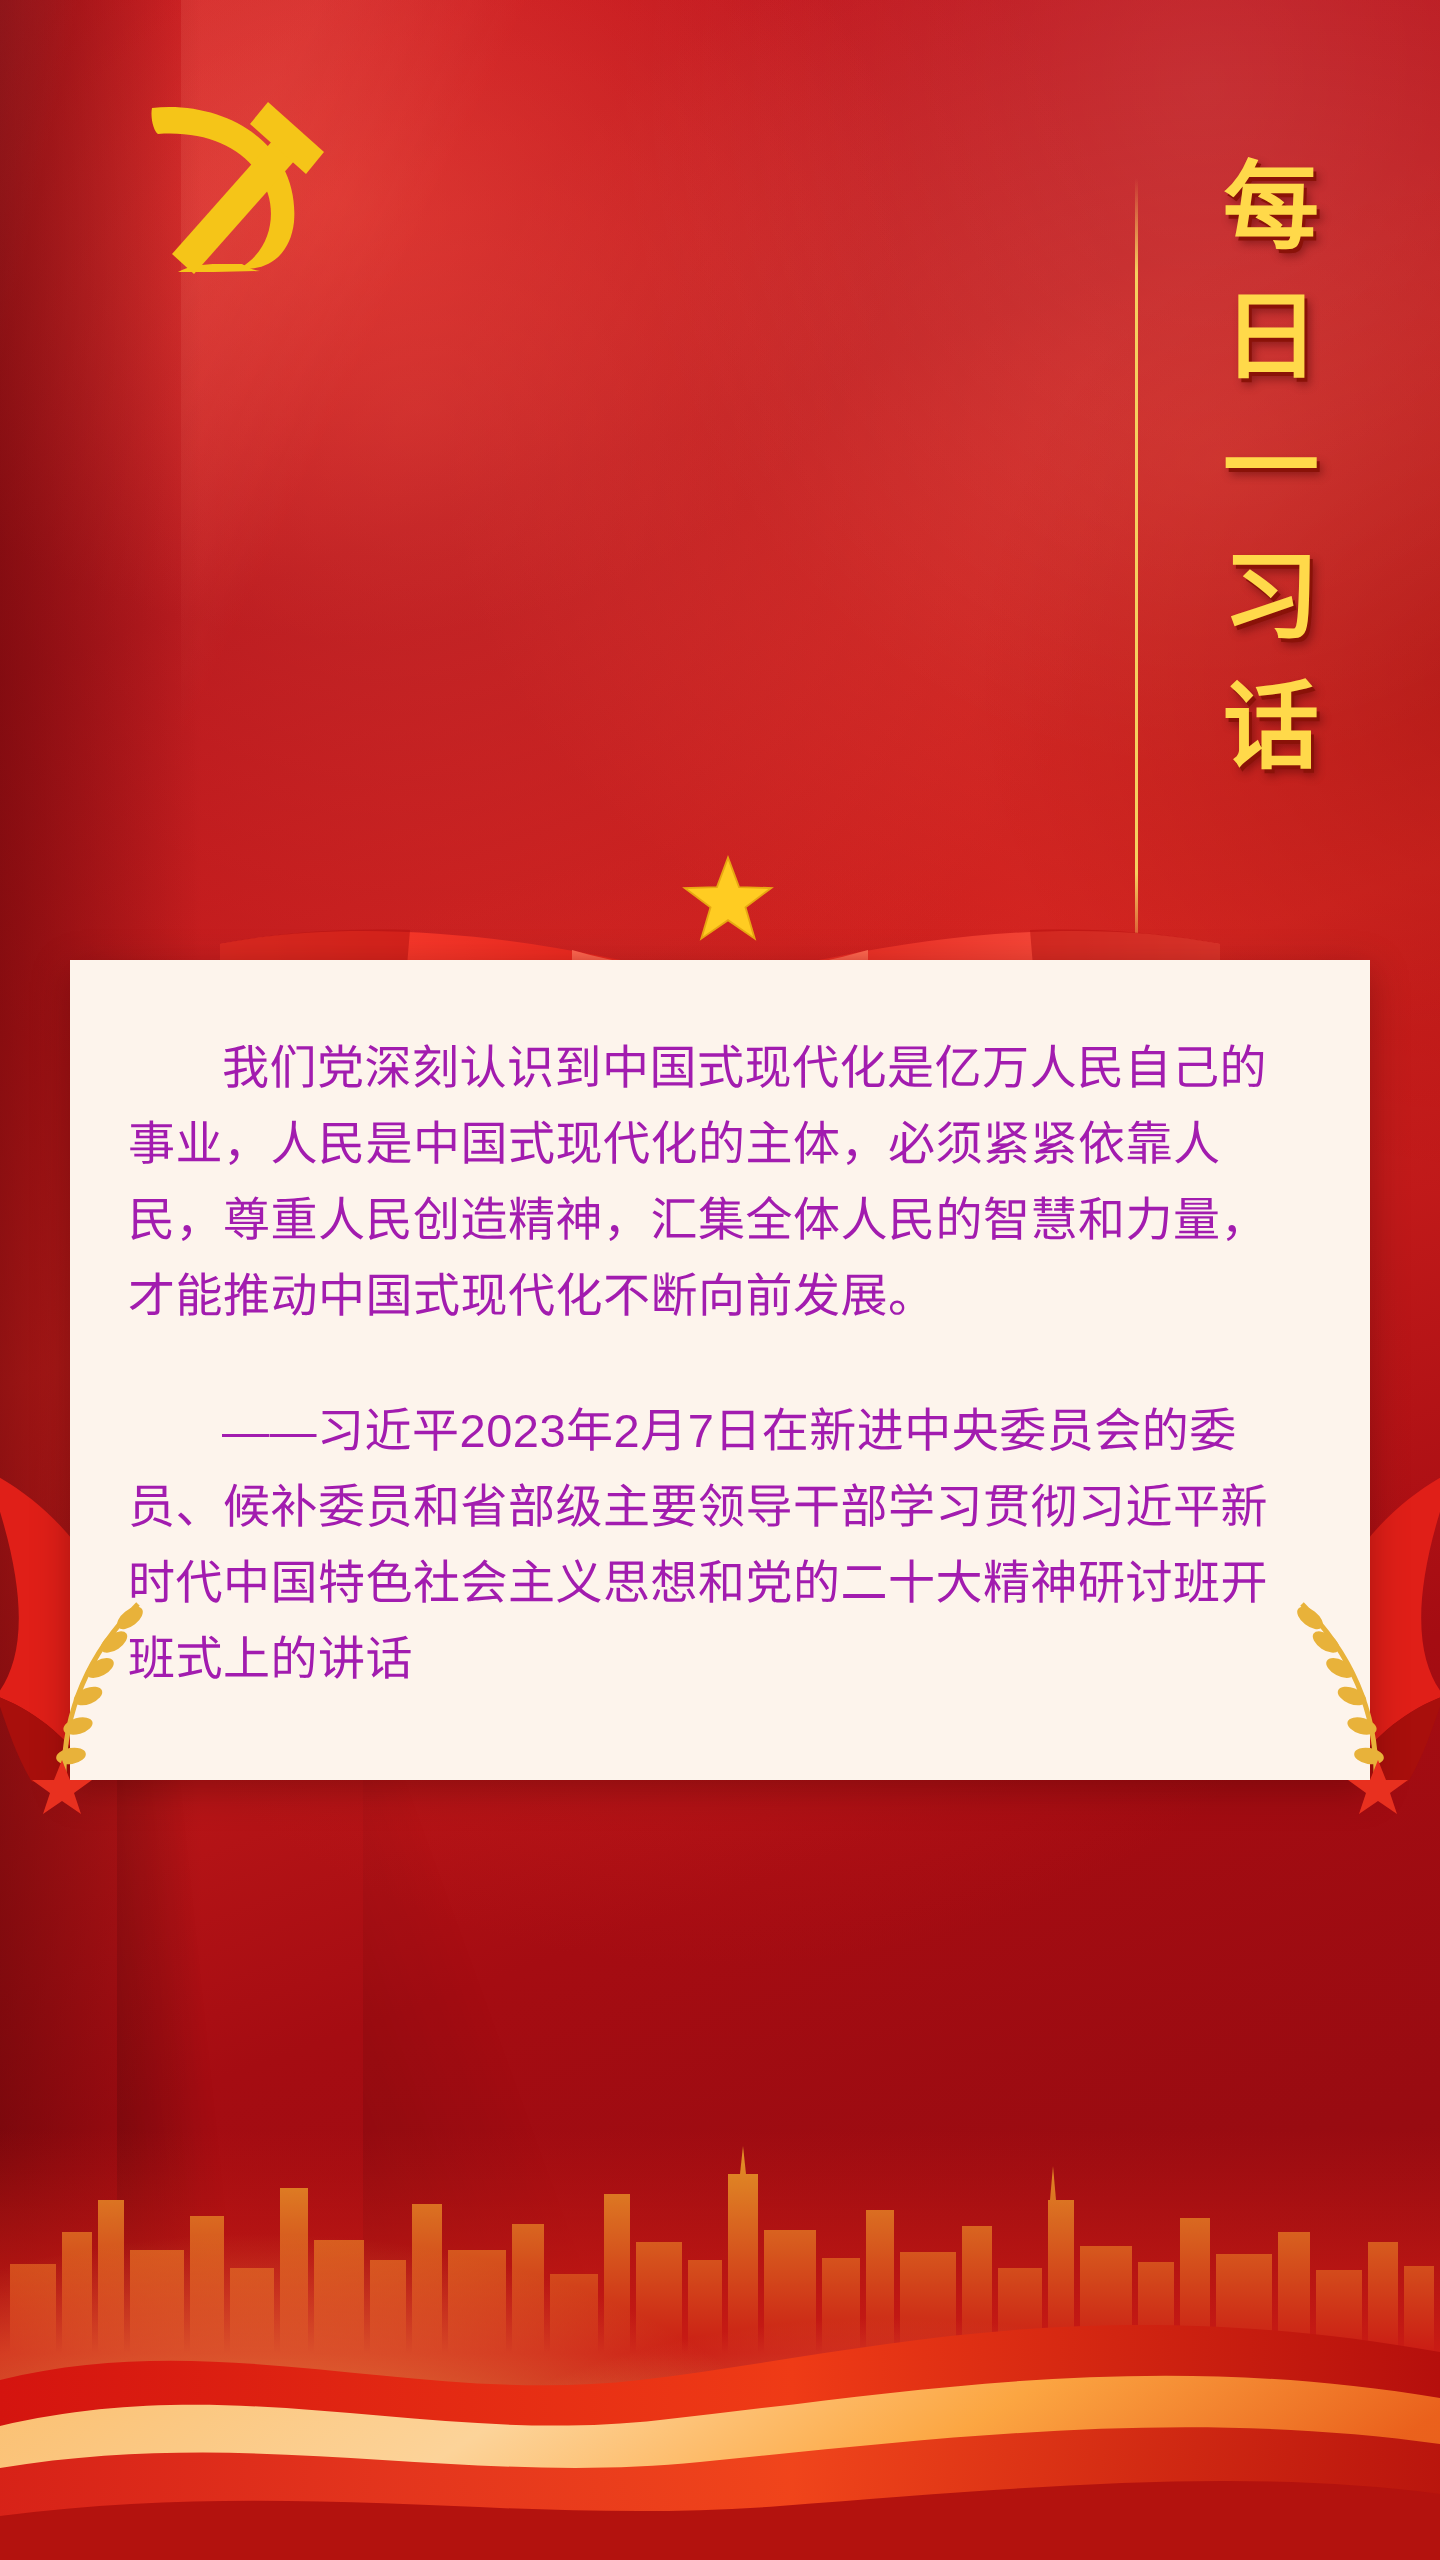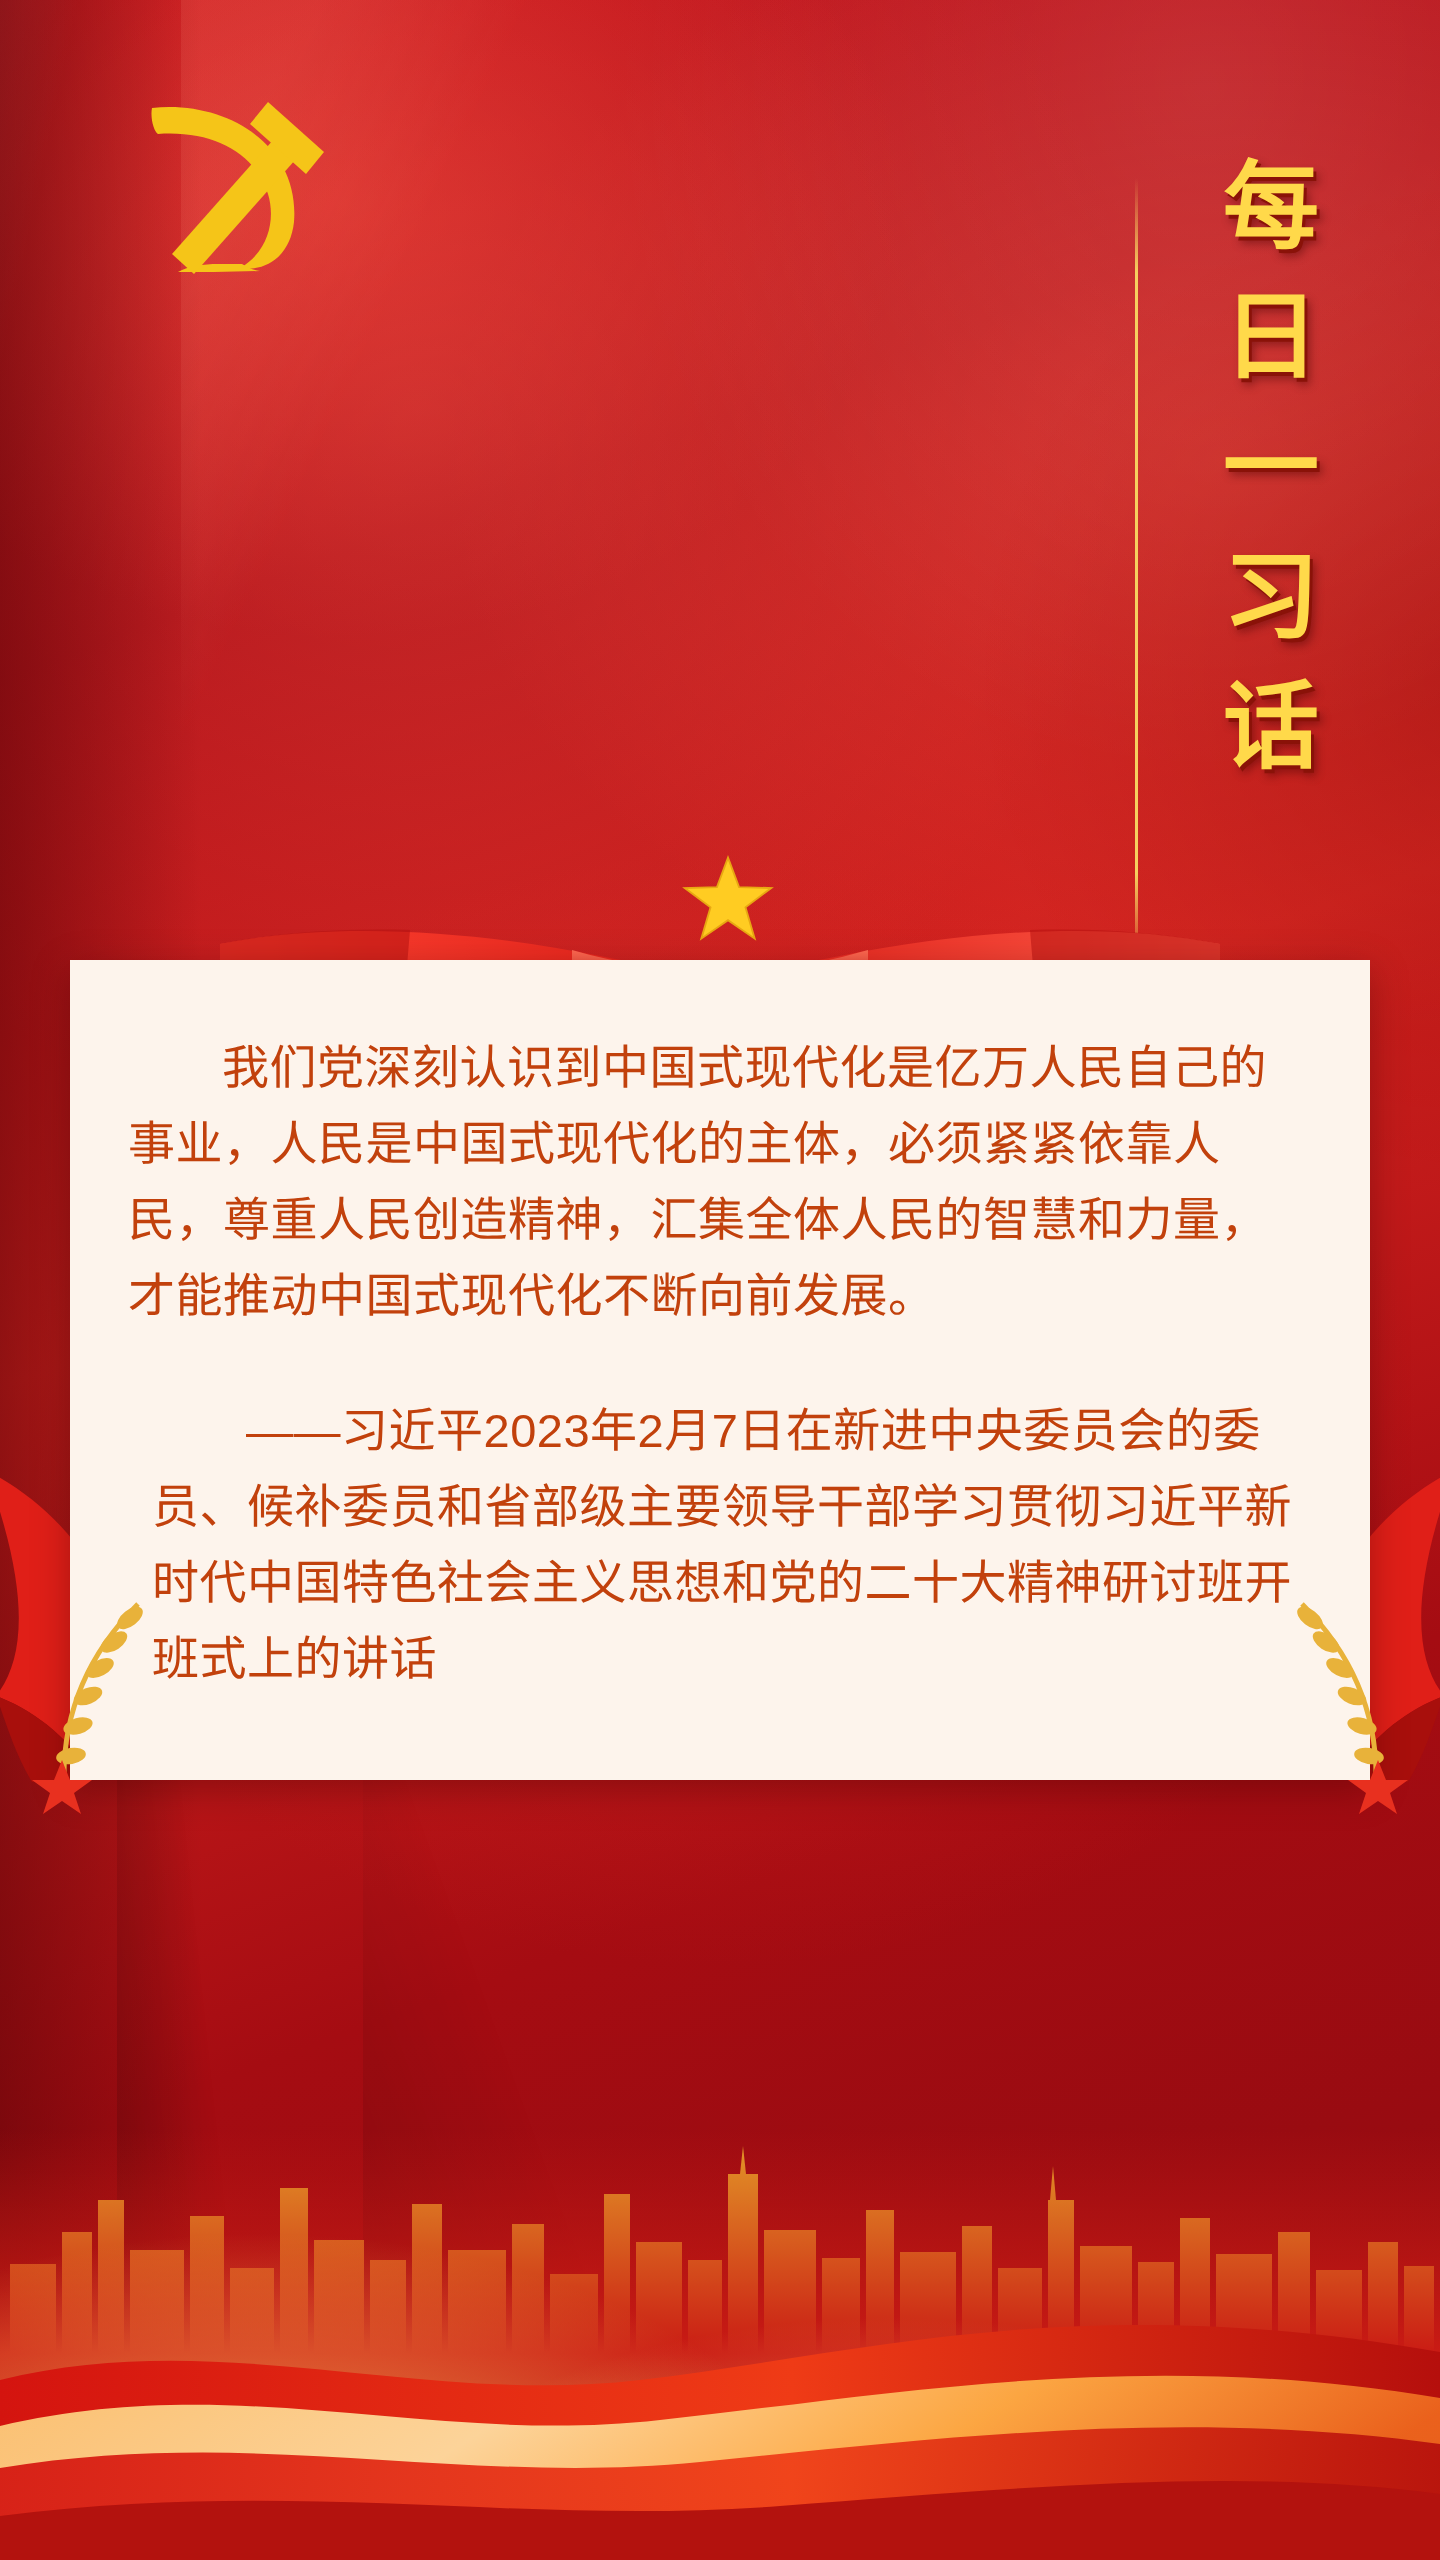--- a/index.html
+++ b/index.html
@@ -122,30 +122,29 @@
     position: relative;
     width: 1300px;
     min-height: 820px;
     background: #fdf4ec;
     box-shadow: 0 10px 34px rgba(60,0,0,0.35);
     padding: 70px 58px 60px 58px;
     box-sizing: border-box;
   }
   .quote, .attrib {
     margin: 0;
-    color: #c2410c;
+    color: #a21caf;
     font-size: 47px;
     line-height: 1.62;
     text-indent: 2em;
     font-family: "Liberation Sans", "DejaVu Sans", sans-serif;
     letter-spacing: 0.5px;
   }
   .attrib {
     margin-top: 58px;
-    margin-left: 24px;
   }
 
   
   .wheat {
     position: absolute;
     width: 150px;
     height: 230px;
   }
   .wheat.left  { left: -52px;  bottom: -34px; }
   .wheat.right { right: -52px; bottom: -34px; transform: scaleX(-1); }

